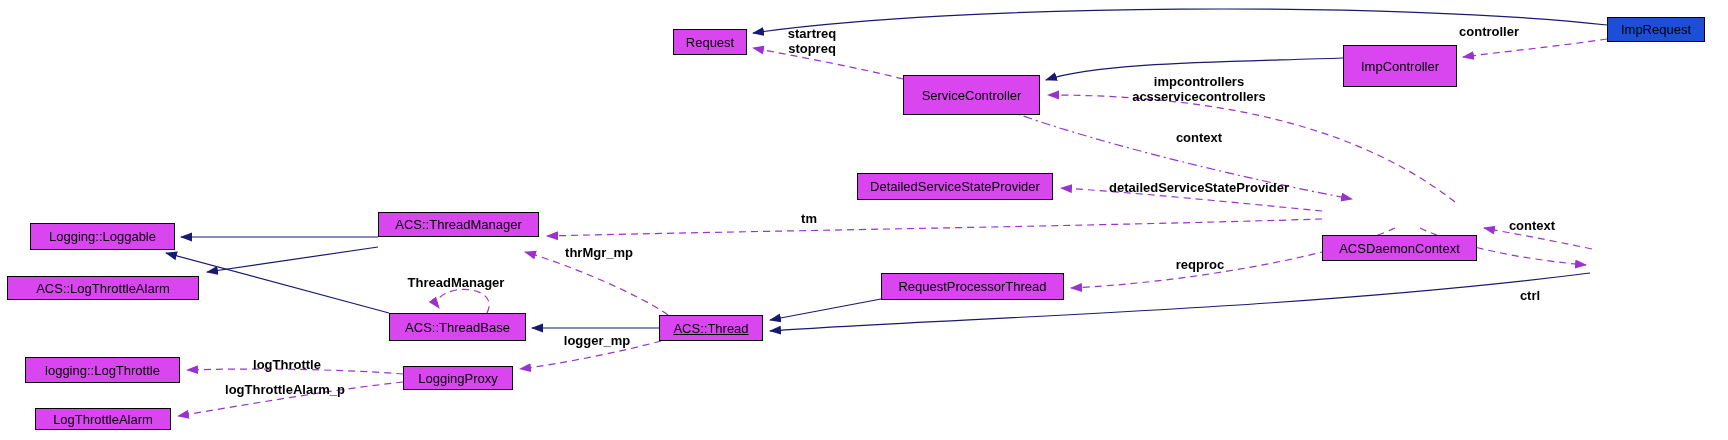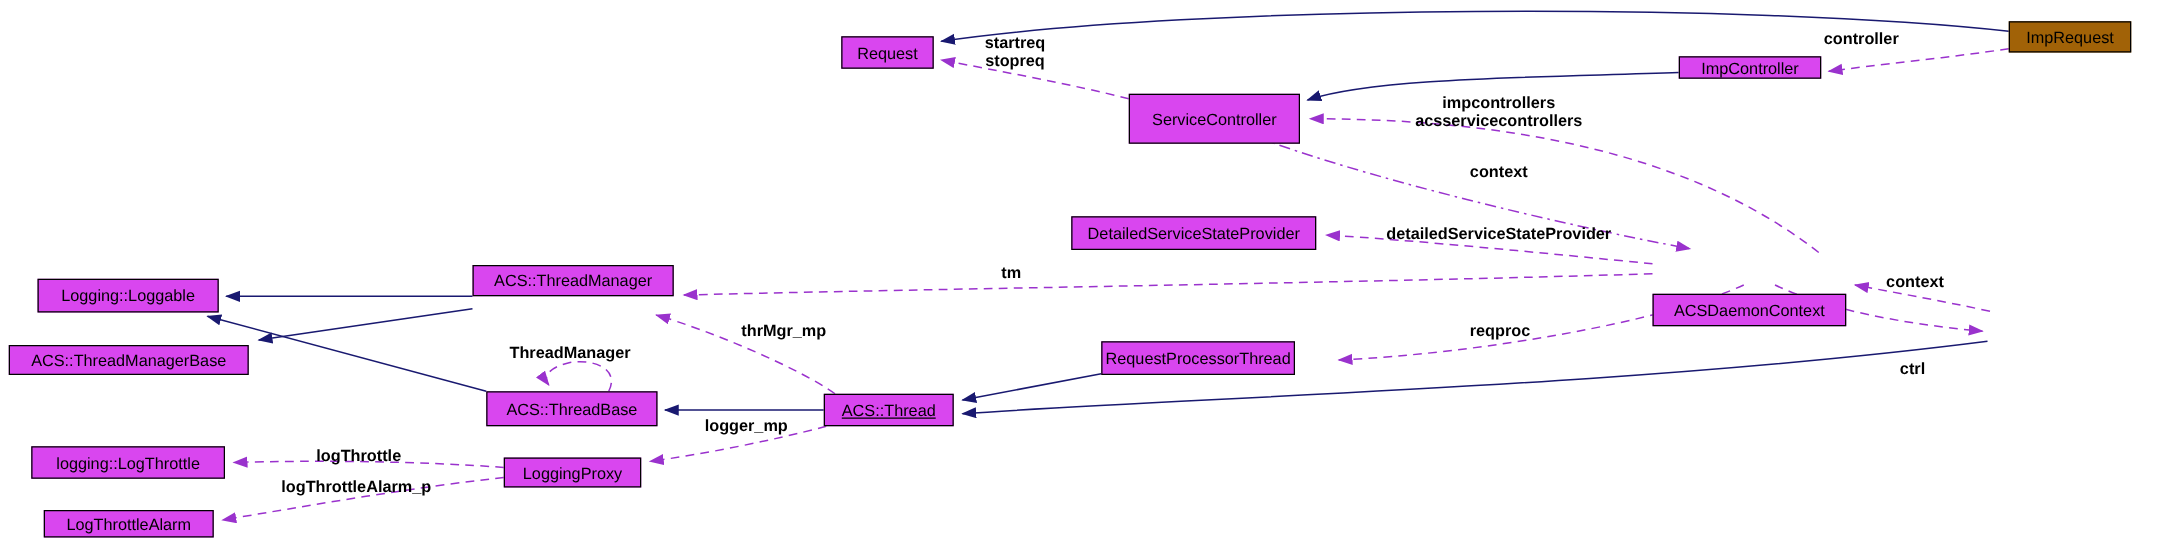--- a/index.html
+++ b/index.html
@@ -19,21 +19,21 @@
   .edge-use-dashdot{stroke:#9a32cd;stroke-dasharray:9 4 2 4;}
   .node{
     position:absolute;
     box-sizing:border-box;
     background:#d946ef;
     border:1px solid #000;
     display:flex;align-items:center;justify-content:center;
     white-space:nowrap;
     cursor:pointer;
   }
-  .node.highlight{background:#a16207;}
+  .node.highlight{background:#1d4ed8;}
   .edge-label{
     position:absolute;
     transform:translate(-50%,-50%);
     text-align:center;
     line-height:15px;
     white-space:nowrap;
     pointer-events:none;
     font-weight:bold;
   }
 </style>
@@ -71,48 +71,48 @@
     <path class="edge edge-use" d="M 487,313 C 496,295 475,287 456,290 C 442,293 433,300 439,308" marker-end="url(#arrow-purple)"></path>
     <path class="edge edge-use" d="M 661,341 C 620,352 560,364 520,369" marker-end="url(#arrow-purple)"></path>
     <path class="edge edge-use" d="M 403,374 C 340,369 250,368 187,370" marker-end="url(#arrow-purple)"></path>
     <path class="edge edge-use" d="M 403,382 C 330,390 250,404 178,416" marker-end="url(#arrow-purple)"></path>
     <path class="edge edge-use" d="M 1395,228 C 1330,258 1180,283 1071,288" marker-end="url(#arrow-purple)"></path>
     <path class="edge edge-use" d="M 1592,249 C 1550,240 1510,233 1484,228" marker-end="url(#arrow-purple)"></path>
     <path class="edge edge-use" d="M 1420,228 C 1460,247 1520,259 1586,265" marker-end="url(#arrow-purple)"></path>
   </svg>
 
   <div class="node" style="left:673px;top:29px;width:74px;height:26px;">Request</div>
-  <div class="node" style="left:1343px;top:45px;width:114px;height:18px;">ImpController</div>
+  <div class="node" style="left:1343px;top:45px;width:114px;height:42px;">ImpController</div>
   <div class="node highlight" style="left:1607px;top:17px;width:98px;height:25px;">ImpRequest</div>
   <div class="node" style="left:903px;top:75px;width:137px;height:40px;">ServiceController</div>
   <div class="node" style="left:857px;top:173px;width:196px;height:27px;">DetailedServiceStateProvider</div>
   <div class="node" style="left:1322px;top:202px;width:155px;height:26px;margin-top:33px;">ACSDaemonContext</div>
-  <div class="node" style="left:881px;top:273px;width:155px;height:27px;">RequestProcessorThread</div>
+  <div class="node" style="left:881px;top:273px;width:183px;height:27px;">RequestProcessorThread</div>
   <div class="node" style="left:30px;top:223px;width:145px;height:27px;">Logging::Loggable</div>
   <div class="node" style="left:378px;top:212px;width:161px;height:25px;">ACS::ThreadManager</div>
-  <div class="node" style="left:7px;top:276px;width:192px;height:24px;">ACS::ThreadManagerBase</div>
+  <div class="node" style="left:7px;top:276px;width:192px;height:24px;">ACS::LogThrottleAlarm</div>
   <div class="node" style="left:389px;top:313px;width:137px;height:28px;">ACS::ThreadBase</div>
   <div class="node" style="left:659px;top:315px;width:104px;height:26px;text-decoration:underline;">ACS::Thread</div>
   <div class="node" style="left:25px;top:357px;width:155px;height:26px;">logging::LogThrottle</div>
   <div class="node" style="left:403px;top:366px;width:110px;height:24px;">LoggingProxy</div>
   <div class="node" style="left:35px;top:408px;width:136px;height:22px;">LogThrottleAlarm</div>
 
   <div class="edge-label" style="left:812px;top:41px;">
     <div>startreq</div>
     <div>stopreq</div>
   </div>
   <div class="edge-label" style="left:1489px;top:31px;">controller</div>
   <div class="edge-label" style="left:1199px;top:89px;">
     <div>impcontrollers</div>
     <div>acsservicecontrollers</div>
   </div>
   <div class="edge-label" style="left:1199px;top:137px;">context</div>
   <div class="edge-label" style="left:1199px;top:187px;">detailedServiceStateProvider</div>
   <div class="edge-label" style="left:809px;top:218px;">tm</div>
-  <div class="edge-label" style="left:599px;top:264px;margin-left:28px;">thrMgr_mp</div>
+  <div class="edge-label" style="left:599px;top:252px;">thrMgr_mp</div>
   <div class="edge-label" style="left:456px;top:282px;">ThreadManager</div>
   <div class="edge-label" style="left:597px;top:340px;text-align:right;">logger_mp</div>
   <div class="edge-label" style="left:1200px;top:264px;">reqproc</div>
   <div class="edge-label" style="left:1532px;top:225px;">context</div>
   <div class="edge-label" style="left:1530px;top:251px;margin-top:44px;">ctrl</div>
   <div class="edge-label" style="left:287px;top:364px;">logThrottle</div>
   <div class="edge-label" style="left:285px;top:389px;">logThrottleAlarm_p</div>
 
 </div>
 

